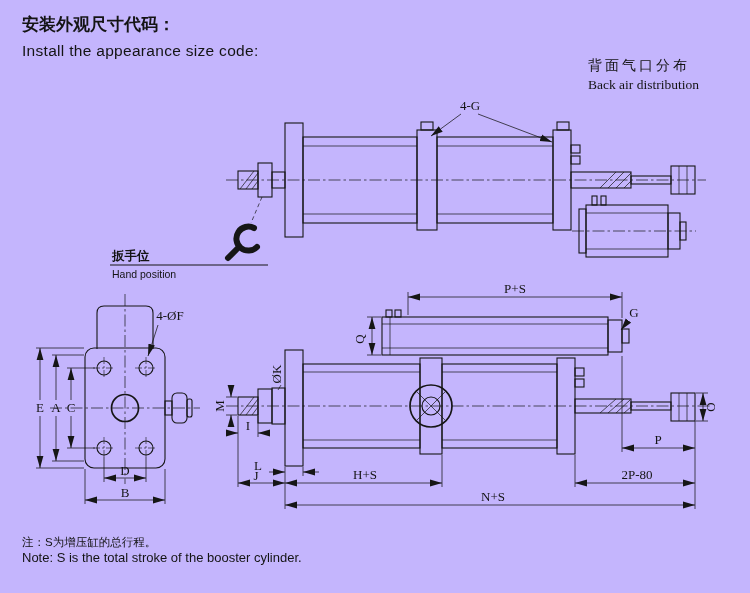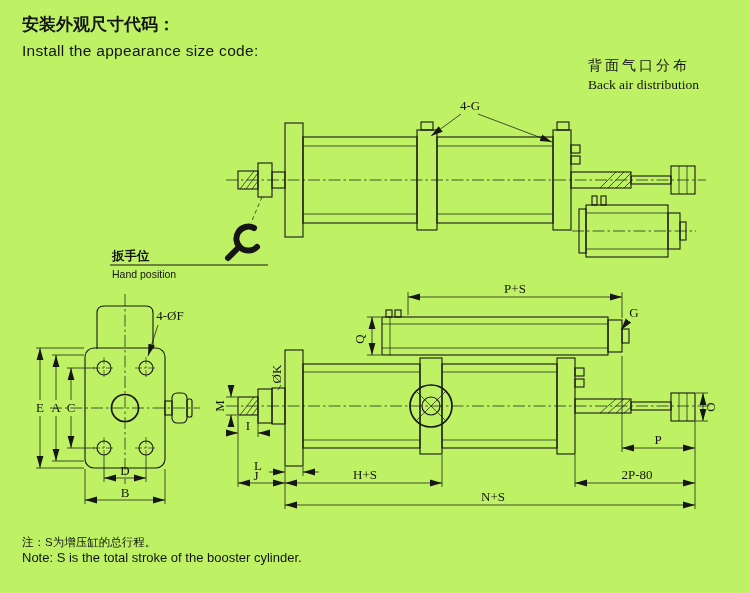--- a/index.html
+++ b/index.html
@@ -1,16 +1,16 @@
 <!DOCTYPE html>
 <html><head>
 <meta charset="utf-8">
 <style>
   html,body{margin:0;padding:0;background:#cde6f2;}
-  .canvas{position:relative;width:750px;height:593px;background:#bef264;overflow:hidden;
+  .canvas{position:relative;width:750px;height:593px;background:#c4b5fd;overflow:hidden;
           font-family:"Liberation Sans",sans-serif;}
   svg{display:block}
   text{fill:#141414}
   .t-title-zh{font-family:"Liberation Sans",sans-serif;font-size:17px;font-weight:bold}
   .t-title-en{font-family:"Liberation Sans",sans-serif;font-size:15.5px;letter-spacing:.3px}
   .t-air-zh{font-family:"Liberation Serif",serif;font-size:14px;letter-spacing:3px}
   .t-air-en{font-family:"Liberation Serif",serif;font-size:13.5px}
   .t-dim{font-family:"Liberation Serif",serif;font-size:13px}
   .t-hand-zh{font-family:"Liberation Sans",sans-serif;font-size:12.5px;font-weight:bold}
   .t-hand-en{font-family:"Liberation Sans",sans-serif;font-size:10.5px}

